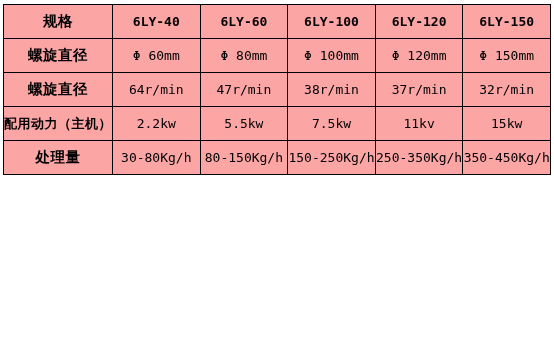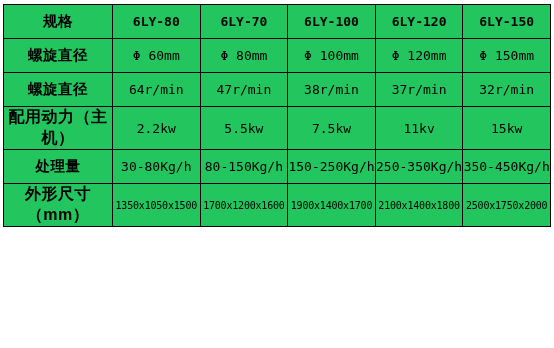--- a/index.html
+++ b/index.html
@@ -26,56 +26,56 @@
     margin: 4px 0 0 3px;
     table-layout: fixed;
   }
   table.spec td {
     border: 1px solid #000000;
     text-align: center;
     vertical-align: middle;
     padding: 0;
     height: 33px;
     color: #000000;
-    background: #22c55e;
+    background: #fca5a5;
   }
   td.rowhead {
     width: 108px;
     font-size: 14.5px;
     font-weight: 700;
     letter-spacing: 0.5px;
   }
   td.colhead {
     font-size: 13px;
     font-weight: 700;
     font-family: "DejaVu Sans Mono", monospace;
   }
   td.cell {
     font-size: 13px;
     font-family: "DejaVu Sans Mono", monospace;
     font-weight: 400;
   }
   td.rowhead.small {
-    font-size: 16px;
+    font-size: 13px;
   }
   td.cell.tight {
     font-size: 10px;
     letter-spacing: -0.2px;
   }
 </style>
 </head>
 <body>
 
 <div class="sheet">
   <table class="spec">
     <tbody>
       <tr>
         <td class="rowhead">规格</td>
-        <td class="colhead">6LY-80</td>
-        <td class="colhead">6LY-70</td>
+        <td class="colhead">6LY-40</td>
+        <td class="colhead">6LY-60</td>
         <td class="colhead">6LY-100</td>
         <td class="colhead">6LY-120</td>
         <td class="colhead">6LY-150</td>
       </tr>
 
       <tr>
         <td class="rowhead">螺旋直径</td>
         <td class="cell">Φ 60mm</td>
         <td class="cell">Φ 80mm</td>
         <td class="cell">Φ 100mm</td>
@@ -106,23 +106,15 @@
       <tr>
         <td class="rowhead">处理量</td>
         <td class="cell">30-80Kg/h</td>
         <td class="cell">80-150Kg/h</td>
         <td class="cell">150-250Kg/h</td>
         <td class="cell">250-350Kg/h</td>
         <td class="cell">350-450Kg/h</td>
       </tr>
 
 
-      <tr>
-        <td class="rowhead small">外形尺寸（mm）</td>
-        <td class="cell tight">1350x1050x1500</td>
-        <td class="cell tight">1700x1200x1600</td>
-        <td class="cell tight">1900x1400x1700</td>
-        <td class="cell tight">2100x1400x1800</td>
-        <td class="cell tight">2500x1750x2000</td>
-      </tr>
     </tbody>
   </table>
 </div>
 
 </body></html>

